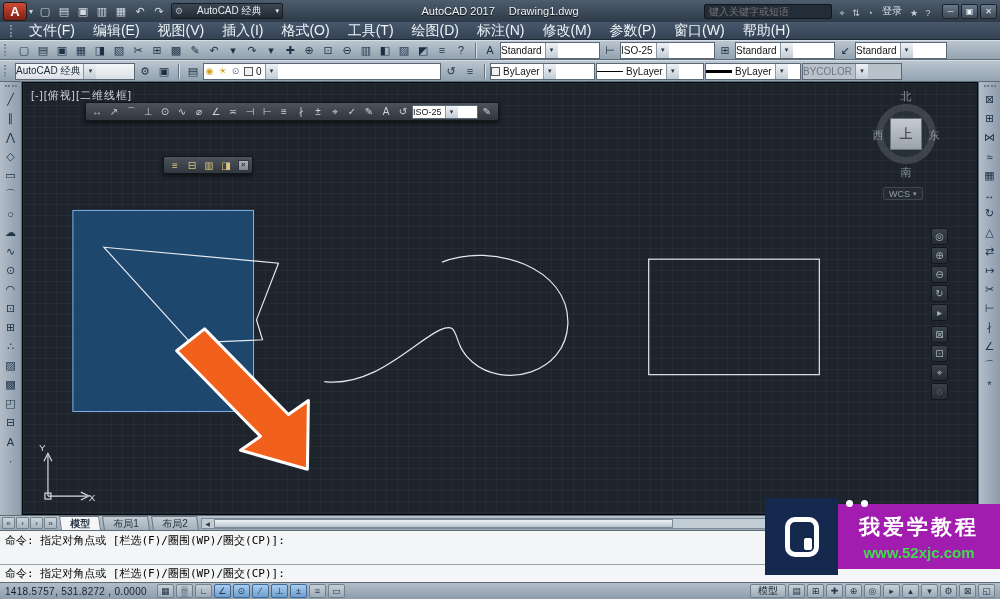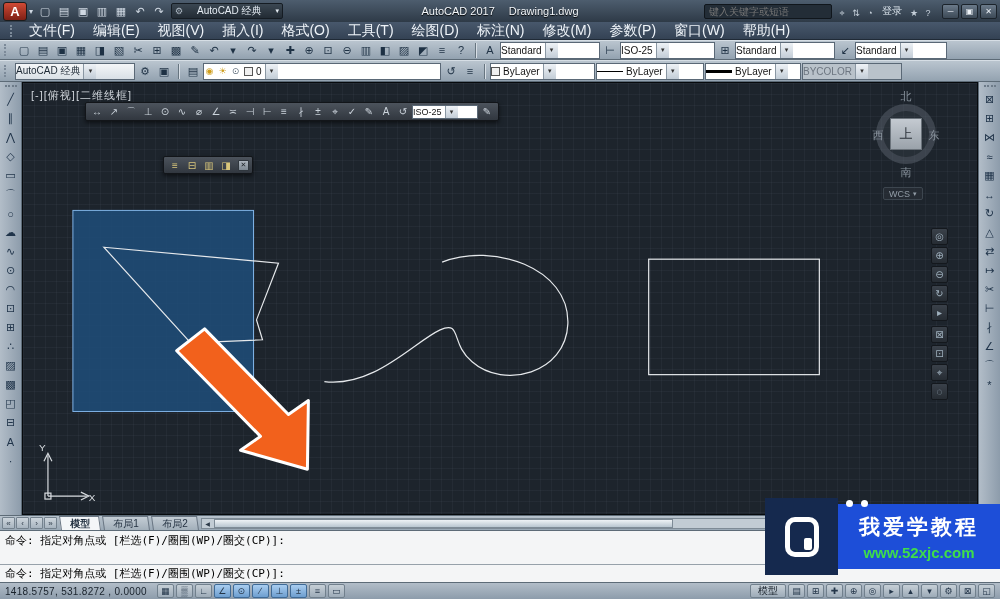--- a/index.html
+++ b/index.html
@@ -102,21 +102,21 @@
   .statusbar .s-icon{width:17px;height:14px;border:1px solid #71808d;background:linear-gradient(#c6cfd6,#9dabb8);display:inline-flex;align-items:center;justify-content:center;font-size:9px;color:#24364a;border-radius:2px}
   .statusbar .s-icon.pressed{background:linear-gradient(#a9cdf0,#6d9ecf);border-color:#3f6a96}
   .sb-right{margin-left:auto;display:flex;align-items:center;gap:2px}
   .model-btn{height:14px;padding:0 7px;border:1px solid #71808d;background:linear-gradient(#c6cfd6,#9dabb8);display:inline-flex;align-items:center;border-radius:2px;font-size:10px}
 
   
   .watermark{position:absolute;left:765px;top:498px;width:235px;height:77px;z-index:50;display:flex;align-items:stretch}
   .wm-logo{width:73px;background:#15294e;display:flex;align-items:center;justify-content:center;flex:0 0 auto}
   .wm-ring{width:34px;height:40px;border:5px solid #fff;border-radius:10px;position:relative}
   .wm-ring::after{content:"";position:absolute;right:2px;bottom:2px;width:8px;height:12px;background:#fff;border-radius:2px}
-  .wm-panel{flex:1;background:#1d4ed8;align-self:center;height:65px;display:flex;flex-direction:column;align-items:center;justify-content:center;gap:3px;position:relative}
+  .wm-panel{flex:1;background:#a21caf;align-self:center;height:65px;display:flex;flex-direction:column;align-items:center;justify-content:center;gap:3px;position:relative}
   .wm-title{color:#fff;font-size:21px;font-weight:bold;letter-spacing:3px;white-space:nowrap}
   .wm-url{color:#3fdd4a;font-size:15px;font-weight:bold;white-space:nowrap}
   .wm-dots{position:absolute;left:8px;top:-4px;display:flex;gap:8px}
   .wm-dot{width:7px;height:7px;border-radius:50%;background:#fff}
 </style>
 </head>
 <body>
 
 <div class="app">
 

